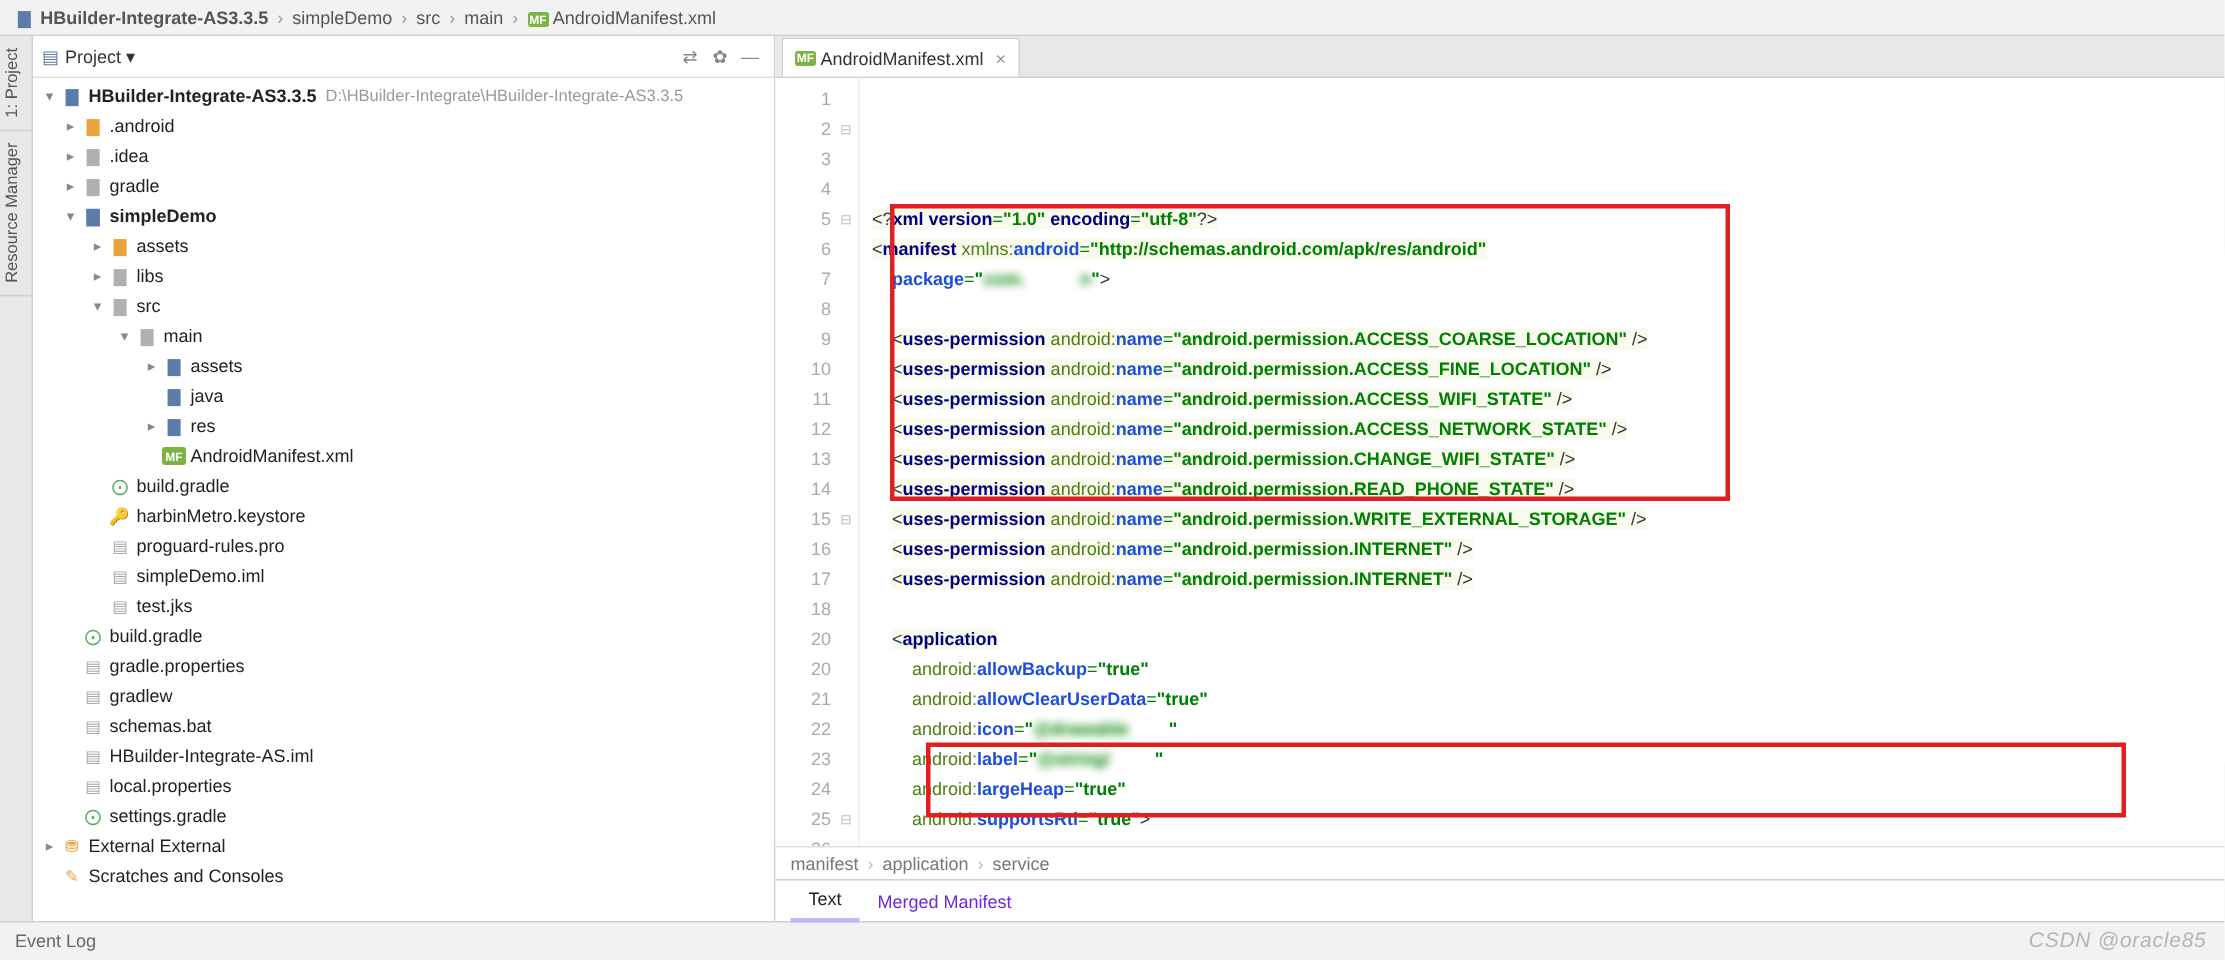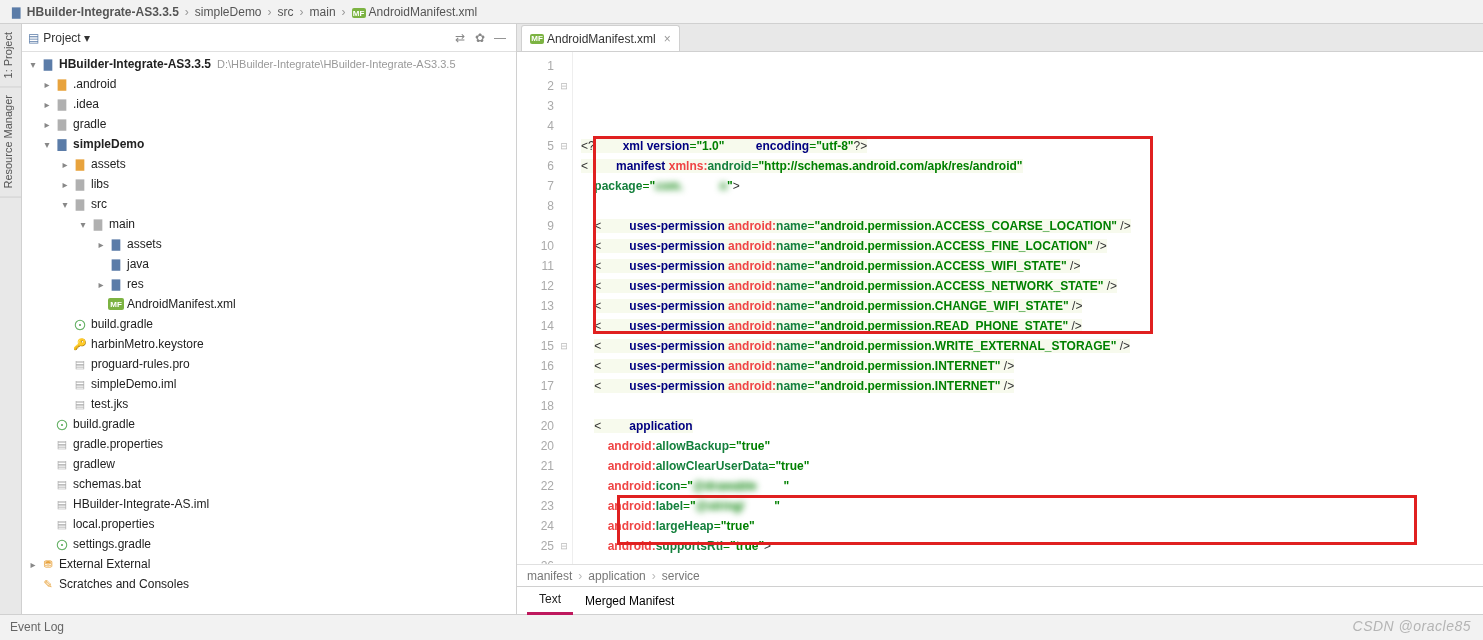--- a/index.html
+++ b/index.html
@@ -37,32 +37,32 @@
 .tabs { height:28px; border-bottom:1px solid #d0d0d0; display:flex; align-items:flex-end; padding-left:4px; background:#e8e8e8; }
 .tab { height:26px; background:#fff; border:1px solid #d0d0d0; border-bottom:none; display:flex; align-items:center; padding:0 8px; margin-right:2px; border-radius:3px 3px 0 0; }
 .tab .close { margin-left:8px; color:#999; cursor:pointer; }
 .code-wrap { flex:1; display:flex; overflow:hidden; position:relative; }
 .gutter { width:56px; background:#fff; border-right:1px solid #eee; text-align:right; padding:4px 18px 4px 4px; color:#aaa; font-family:Consolas,monospace; font-size:12px; line-height:20px; position:relative; }
 .gutter .fold { position:absolute; right:3px; width:10px; text-align:center; color:#bbb; font-size:9px; cursor:pointer; }
 .code { flex:1; font-family:Consolas,monospace; font-size:12px; line-height:20px; padding:4px 0 4px 8px; position:relative; white-space:pre; overflow:auto; }
 .ln { height:20px; }
 .hl-box1 { position:absolute; border:3px solid #e02020; left:20px; top:84px; width:560px; height:198px; pointer-events:none; }
 .hl-box2 { position:absolute; border:3px solid #e02020; left:44px; top:443px; width:800px; height:50px; pointer-events:none; }
-.c-tag { color:#000080; font-weight:bold;margin-left:28px; }
-.c-attr { color:#15803d; font-weight:bold; }
-.c-ns { color:#ef4444; font-weight:bold; }
+.c-tag { color:#000080; font-weight:bold; }
+.c-attr { color:#1d4ed8; font-weight:bold; }
+.c-ns { color:#4d7c0f; font-weight:normal; }
 .c-str { color:#008000; font-weight:bold; }
 .c-op { color:#008000; }
 .c-bg { background:#f7faed; }
 .blur { filter:blur(3px); }
 .bc-bar { height:22px; border-top:1px solid #e0e0e0; display:flex; align-items:center; padding:0 10px; color:#777; font-size:11px; }
 .bc-bar .sep { padding:0 6px; color:#bbb; }
 .bottom-tabs { height:28px; border-top:1px solid #d0d0d0; display:flex; align-items:center; padding:0 10px; }
-.bottom-tabs .bt { padding:6px 12px; cursor:pointer; color:#000000; }
-.bottom-tabs .bt.active { border-bottom:3px solid #be185d; color:#222; font-weight:500;text-align:center; }
+.bottom-tabs .bt { padding:6px 12px; cursor:pointer; color:#6d28d9; }
+.bottom-tabs .bt.active { border-bottom:3px solid #c4b5fd; color:#222; font-weight:500;text-align:center; }
 .watermark { position:absolute; right:12px; bottom:6px; color:rgba(120,120,120,.5); font-size:14px; font-style:italic; pointer-events:none; letter-spacing:.5px; }
 .status-bar { height:24px; border-top:1px solid #d0d0d0; background:#f2f2f2; display:flex; align-items:center; padding:0 10px; color:#666; font-size:11px; }
 </style>
 </head>
 <body>
 
 <div class="top-bar">
   <span class="crumb"><span class="ic folder-b">▇</span> <b>HBuilder-Integrate-AS3.3.5</b></span>
   <span class="crumb-sep">›</span>
   <span class="crumb">simpleDemo</span>

